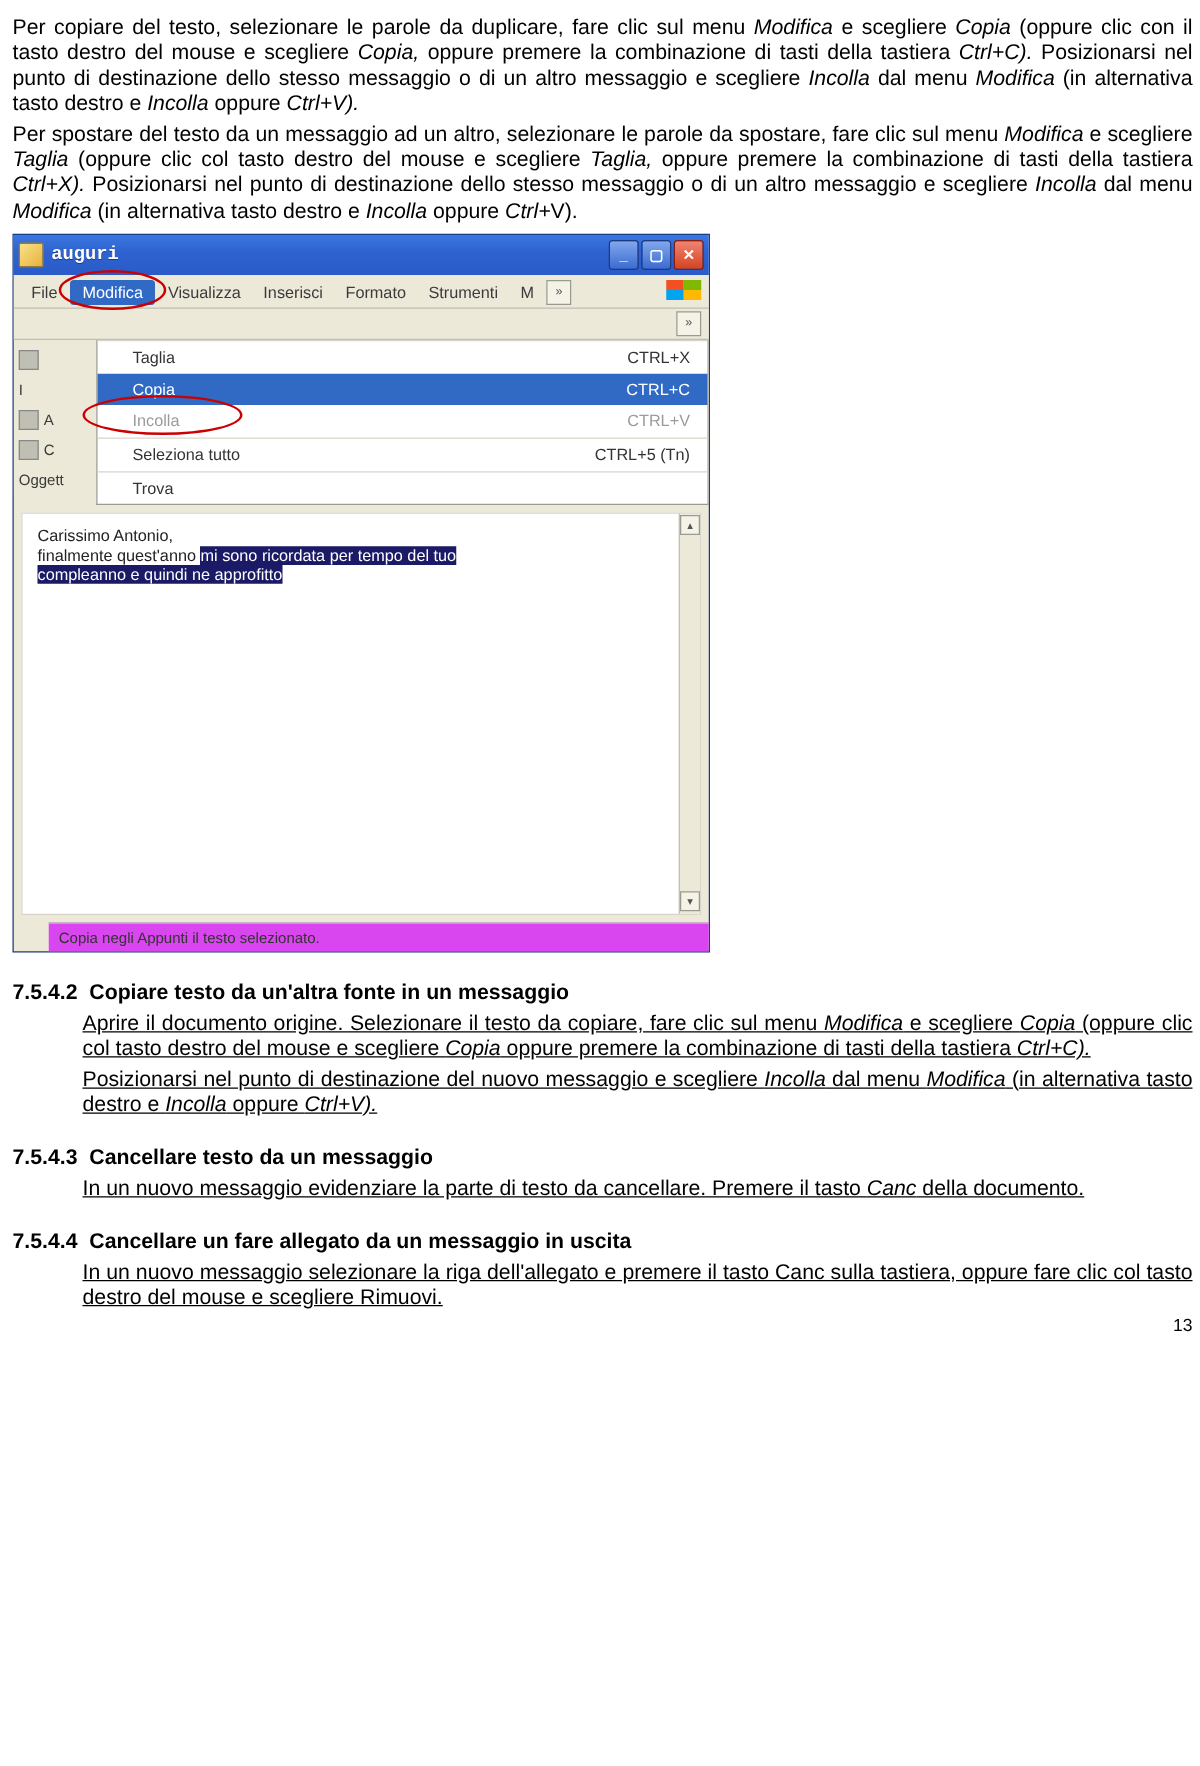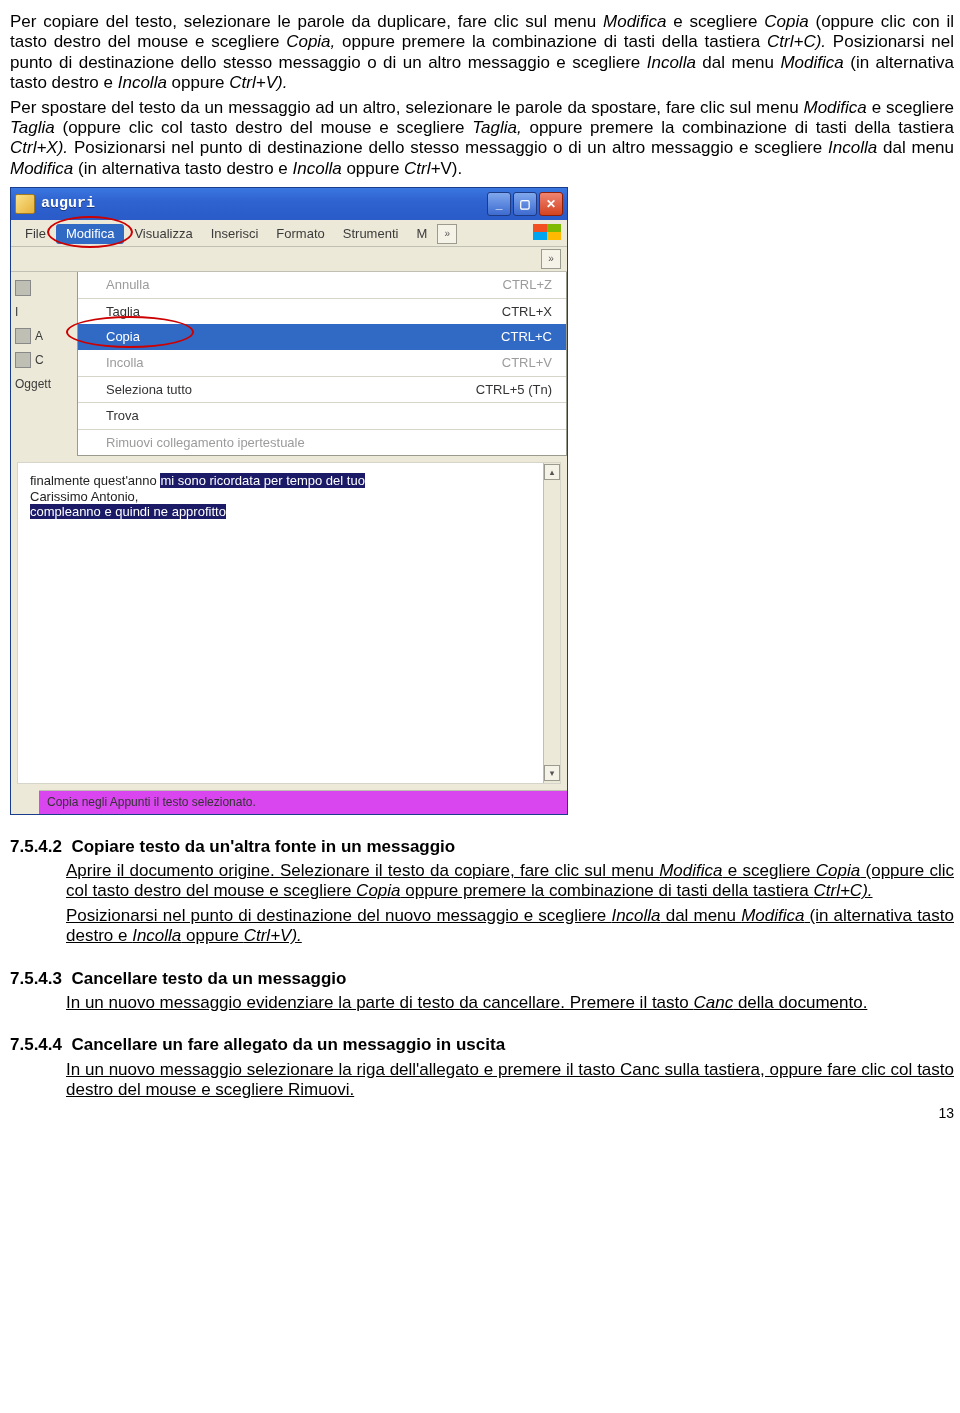--- a/index.html
+++ b/index.html
@@ -197,55 +197,47 @@
           </div>
         <div class="lrow">
             <div class="icon"></div>
             <span>C</span>
           </div>
         <div class="lrow">
             <span>Oggett</span>
           </div>
       </div>
       <div class="menu-panel relpos">
-        <div class="mrow disabled">
-            <span>Annulla</span>
-            <span>CTRL+Z</span>
-          </div>
         <div class="mrow sep">
             <span>Taglia</span>
             <span>CTRL+X</span>
           </div>
         <div class="mrow highlight">
             <span>Copia</span>
             <span>CTRL+C</span>
           </div>
         <div class="mrow disabled">
             <span>Incolla</span>
             <span>CTRL+V</span>
           </div>
         <div class="mrow sep">
             <span>Seleziona tutto</span>
             <span>CTRL+5 (Tn)</span>
           </div>
         <div class="mrow sep">
             <span>Trova</span>
             <span></span>
           </div>
-        <div class="mrow sep disabled">
-            <span>Rimuovi collegamento ipertestuale</span>
-            <span></span>
-          </div>
         <div class="ellipse" style="left:-12px;top:44px;width:124px;height:28px;"></div>
       </div>
     </div>
 
     <div class="msgarea">
+      <div>Carissimo Antonio,</div>
       <div><span>finalmente quest'anno </span><span class="sel">mi sono ricordata per tempo del tuo</span></div>
-      <div>Carissimo Antonio,</div>
       <div><span class="sel">compleanno e quindi ne approfitto</span></div>
       <div class="scrollbar">
         <div class="arrow">▴</div>
         <div class="arrow" style="position:absolute;bottom:1px;left:0;right:0;">▾</div>
       </div>
     </div>
     <div class="statusbar">Copia negli Appunti il testo selezionato.</div>
   </div>
 </div>
 

